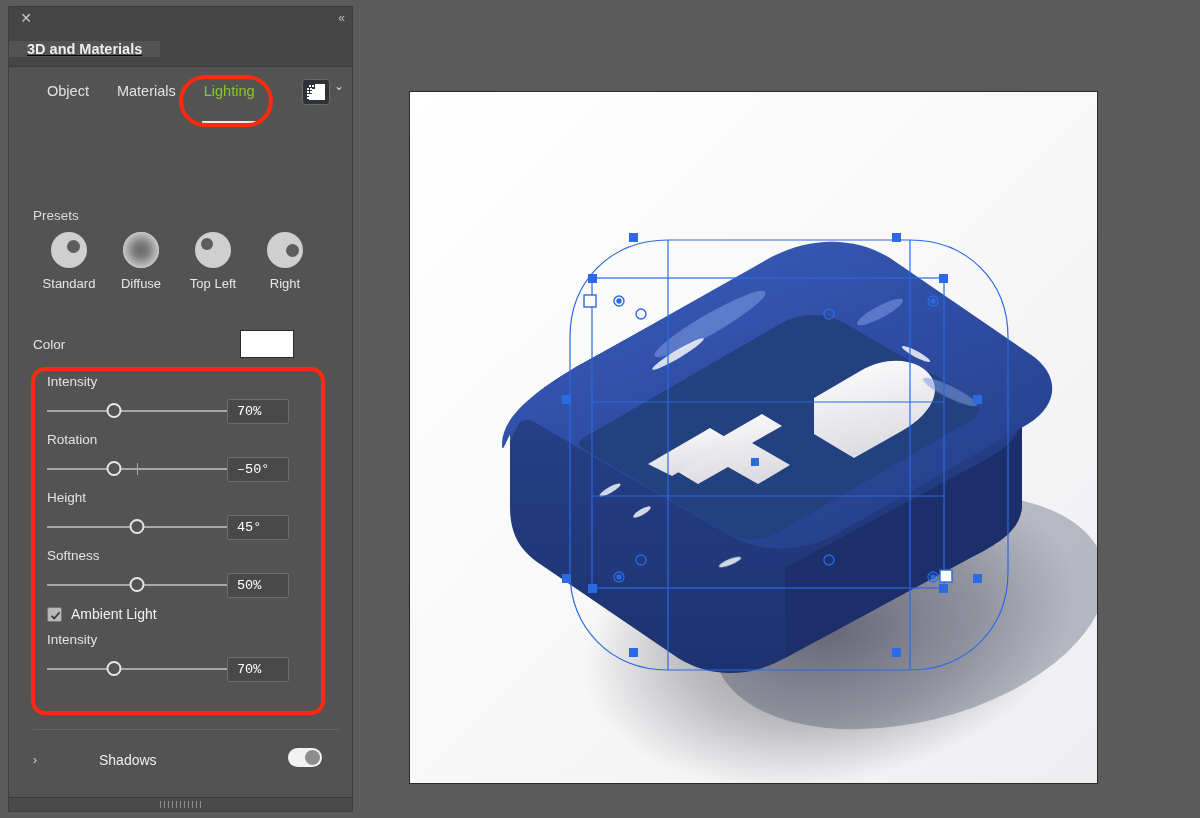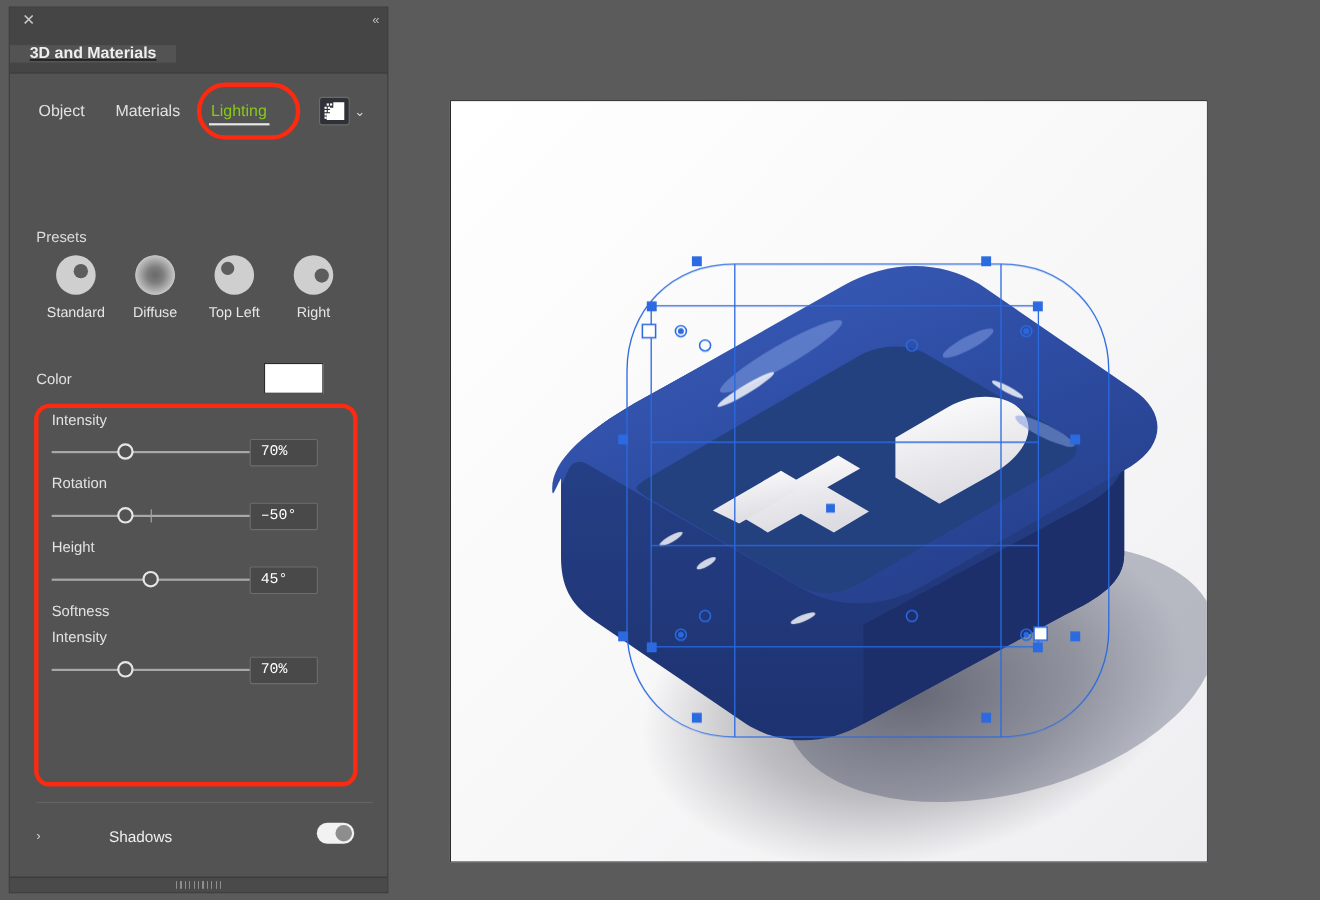--- a/index.html
+++ b/index.html
@@ -50,23 +50,23 @@
   }
 
   .panel-body {
     flex: 1 1 auto; position: relative;
     background: #535353;
     overflow: hidden;
   }
 
   
   .subtabs {
-    position: absolute; left: 0; top: 12px; width: 100%;
+    position: absolute; left: 12px; top: 12px; width: 100%;
     height: 44px;
-    display: flex; align-items: center;
+    display: flex; 
   }
   .subtab {
     color: #e2e2e2; font-size: 14.5px;
     padding: 4px 2px; margin-left: 24px;
     cursor: pointer; white-space: nowrap;
   }
   .subtab.active {
     color: #84cc16;
     border-bottom: 2px solid #e8e8e8;
     padding-bottom: 3px;
@@ -338,22 +338,37 @@
             <div class="slider">
               <div class="slider-track"></div>
               <div class="slider-knob" style="left:50%"></div>
             </div>
             <div class="value-box">45°</div>
           </div>
         </div>
 
         <div class="field">
           <div class="field-label">Softness</div>
-        </div>
-
+          <div class="field-row">
+            <div class="slider">
+              <div class="slider-track"></div>
+              <div class="slider-knob" style="left:50%"></div>
+            </div>
+            <div class="value-box">50%</div>
+          </div>
+        </div>
+
+        <div class="checkbox-row">
+          <div class="checkbox">
+            <svg width="13" height="13" viewBox="0 0 13 13">
+              <path d="M2.5 6.8 L5.2 9.5 L10.6 3.4" stroke="#3c3c3c" stroke-width="1.8" fill="none"></path>
+            </svg>
+          </div>
+          <div class="checkbox-label">Ambient Light</div>
+        </div>
 
         <div class="field">
           <div class="field-label">Intensity</div>
           <div class="field-row">
             <div class="slider">
               <div class="slider-track"></div>
               <div class="slider-knob" style="left:37%"></div>
             </div>
             <div class="value-box">70%</div>
           </div>

